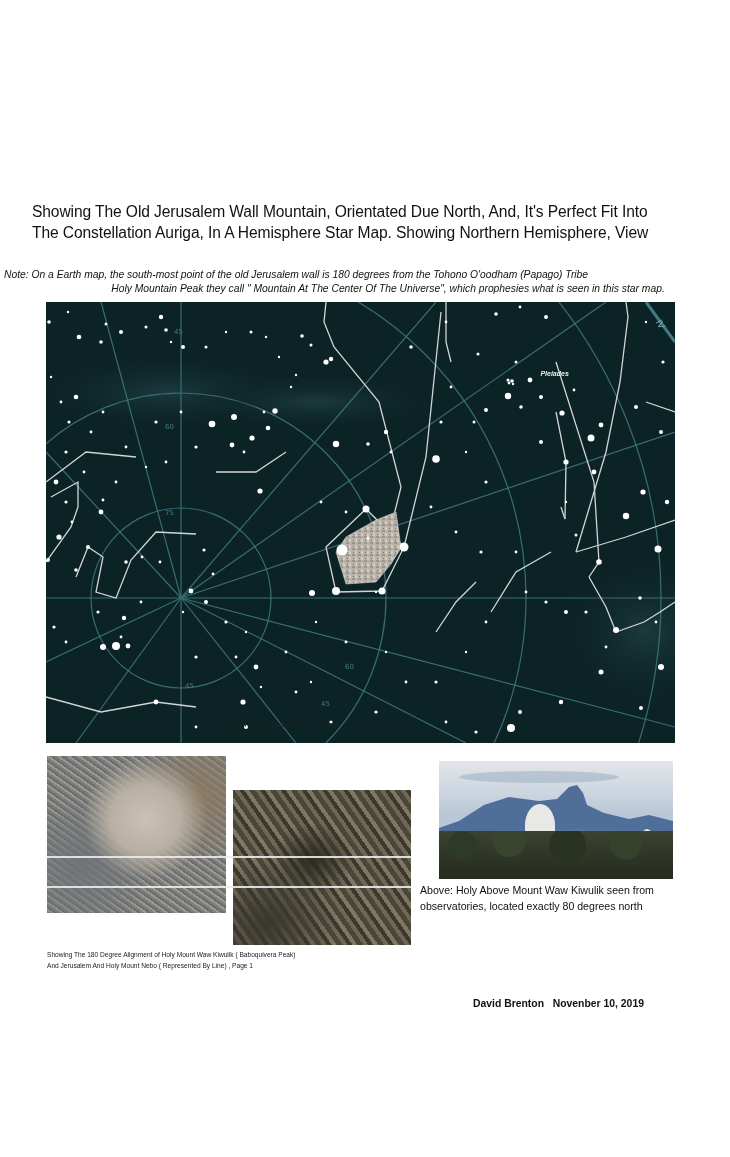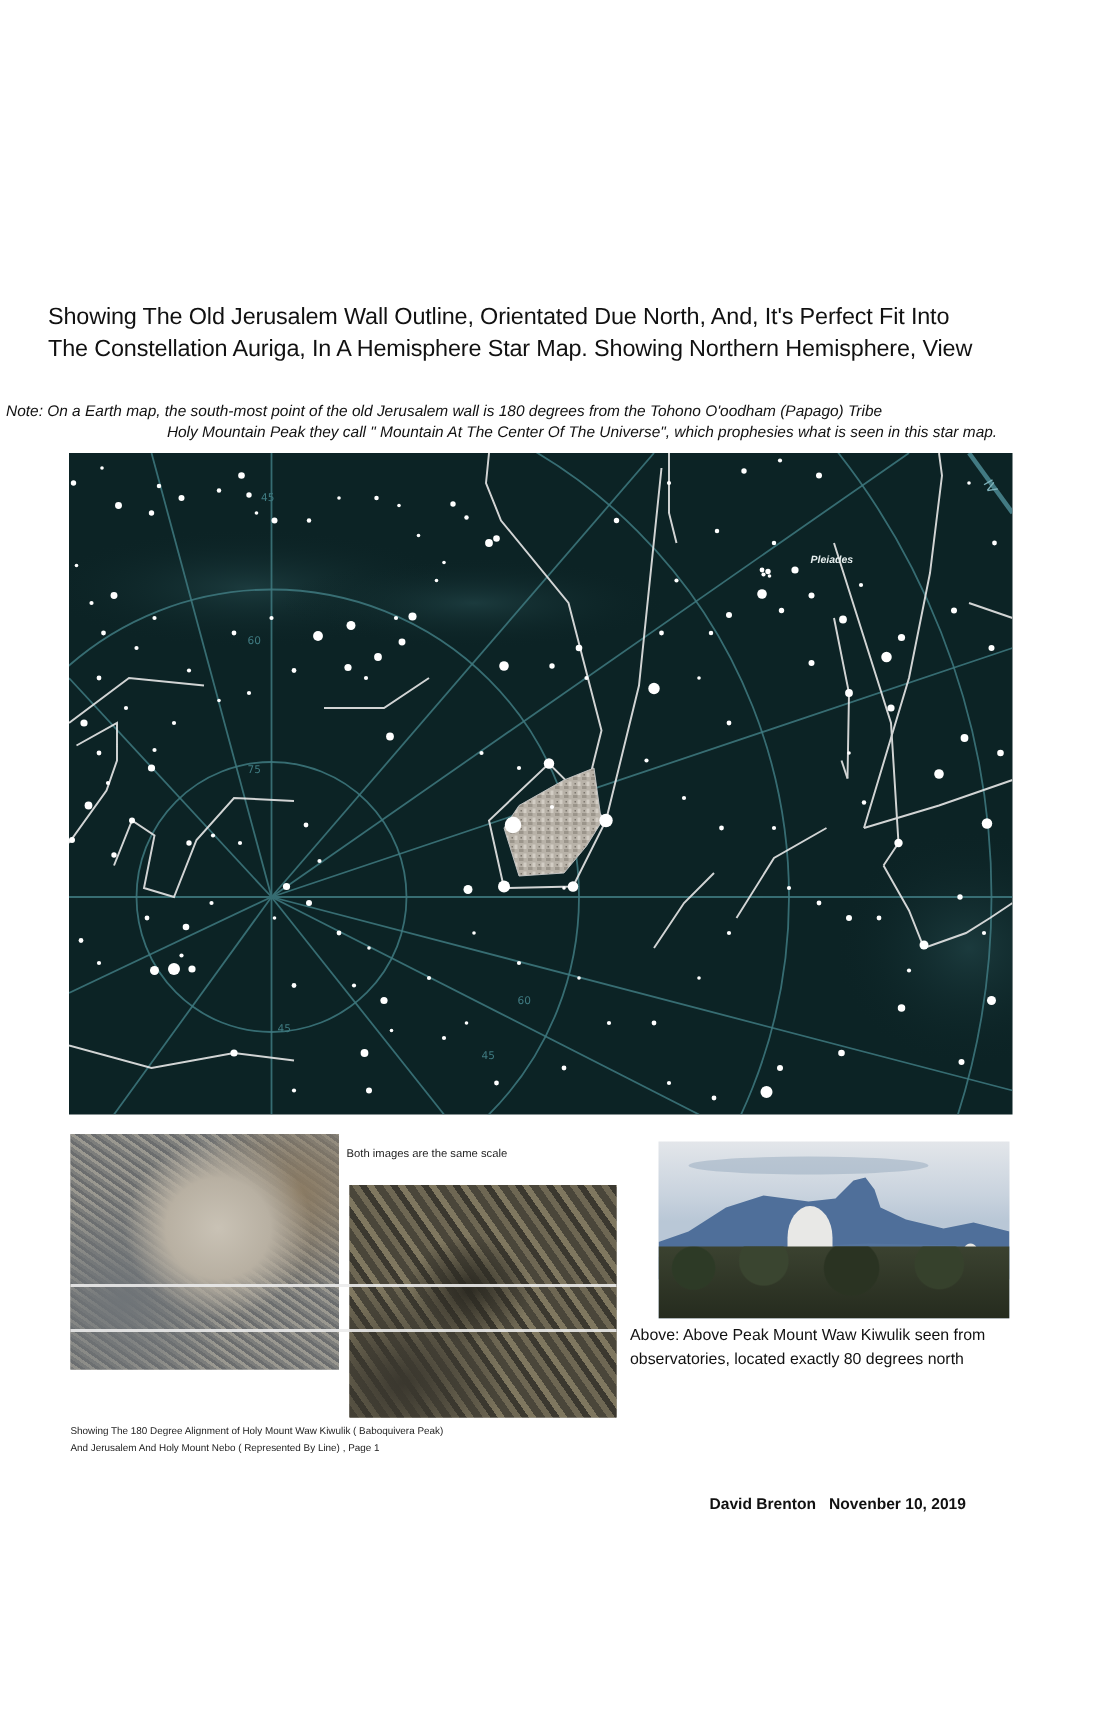--- a/index.html
+++ b/index.html
@@ -23,30 +23,30 @@
       radial-gradient(ellipse at 45% 45%, #2c2a22 0%, transparent 30%),
       radial-gradient(ellipse at 20% 85%, #3a372e 0%, transparent 35%),
       repeating-linear-gradient(55deg, #4a463a 0 5px, #6e6753 5px 9px, #3b382f 9px 13px, #7f775f 13px 17px),
       #5e584a; }
   .hline { position: absolute; height: 1.5px; background: rgba(235,235,235,0.9); }
   .obs { left: 439px; top: 761px; width: 234px; height: 118px; background: linear-gradient(#e3e6ea 0%, #c9d3de 30%, #b9c7d6 45%); }
   .obs .sky-cloud { position: absolute; left: 20px; top: 10px; width: 160px; height: 12px; border-radius: 50%; background: rgba(150,170,190,0.5); }
   .obs .mountain { position: absolute; left: 0; top: 22px; width: 234px; height: 70px; }
   .obs .dome { position: absolute; background: #e8e8e6; border-radius: 50% 50% 0 0 / 60% 60% 0 0; }
   .obs .trees { position: absolute; left: 0; bottom: 0; width: 234px; height: 48px; background: radial-gradient(circle at 10% 30%, #2d3a26 0 14px, transparent 15px), radial-gradient(circle at 30% 20%, #3a4530 0 16px, transparent 17px), radial-gradient(circle at 55% 30%, #2a3322 0 18px, transparent 19px), radial-gradient(circle at 80% 25%, #36412c 0 16px, transparent 17px), linear-gradient(#3b4230, #252b1e); }
-  .caption-same { position: absolute; left: 231px; top: 764px; font-size: 7.5px; color: #222; }
+  .caption-same { position: absolute; left: 231px; top: 720px; font-size: 7.5px; color: #222; }
   .caption-obs { position: absolute; left: 420px; top: 882px; width: 270px; font-size: 10.6px; line-height: 16px; color: #111; }
   .caption-align { position: absolute; left: 47px; top: 950px; width: 340px; font-size: 6.6px; line-height: 10.5px; color: #222; }
   .signature { position: absolute; left: 473px; top: 998px; font-size: 10.4px; color: #111; white-space: pre; font-weight: bold; }
 </style>
 </head>
 <body>
 
 <div class="title">
-  <div>Showing The Old Jerusalem Wall Outline, Orientated Due North, And, It's Perfect Fit Into</div>
+  <div>Showing The Old Jerusalem Wall Mountain, Orientated Due North, And, It's Perfect Fit Into</div>
   <div>The Constellation Auriga, In A Hemisphere Star Map. Showing Northern Hemisphere, View</div>
 </div>
 
 <div class="note">
   <span>Note: On a Earth map, the south-most point of the old Jerusalem wall is 180 degrees from the Tohono O'oodham (Papago) Tribe</span>
   <span class="l2">Holy Mountain Peak they call " Mountain At The Center Of The Universe", which prophesies what is seen in this star map.</span>
 </div>
 
 <div class="starmap">
   <svg width="629" height="441" viewBox="0 0 629 441">
@@ -314,21 +314,21 @@
     <polygon points="0,55 40,50 90,48 140,46 234,48 234,70 0,70" fill="#5a7aa3" opacity="0.6"></polygon>
   </svg>
   <div class="dome" style="left:86px; top:43px; width:30px; height:35px;"></div>
   <div class="dome" style="left:202px; top:68px; width:12px; height:16px;"></div>
   <div class="trees"></div>
 </div>
 
 <div class="caption-same">Both images are the same scale</div>
 
 <div class="caption-obs">
-  <div>Above: Above Peak Mount Waw Kiwulik seen from</div>
+  <div>Above: Holy Above Mount Waw Kiwulik seen from</div>
   <div>observatories, located exactly 80 degrees north</div>
 </div>
 
 <div class="caption-align">
   <div>Showing The 180 Degree Alignment of Holy Mount Waw Kiwulik ( Baboquivera Peak)</div>
   <div>And Jerusalem And Holy Mount Nebo ( Represented By Line) , Page 1</div>
 </div>
 
 <div class="signature"><span>David Brenton</span>   <span>Novenber 10, 2019</span></div>
 

